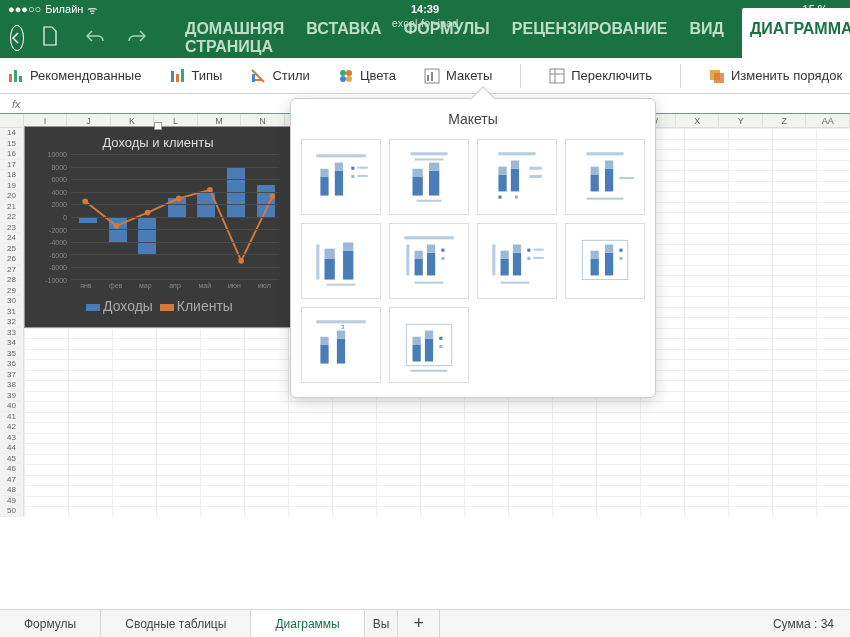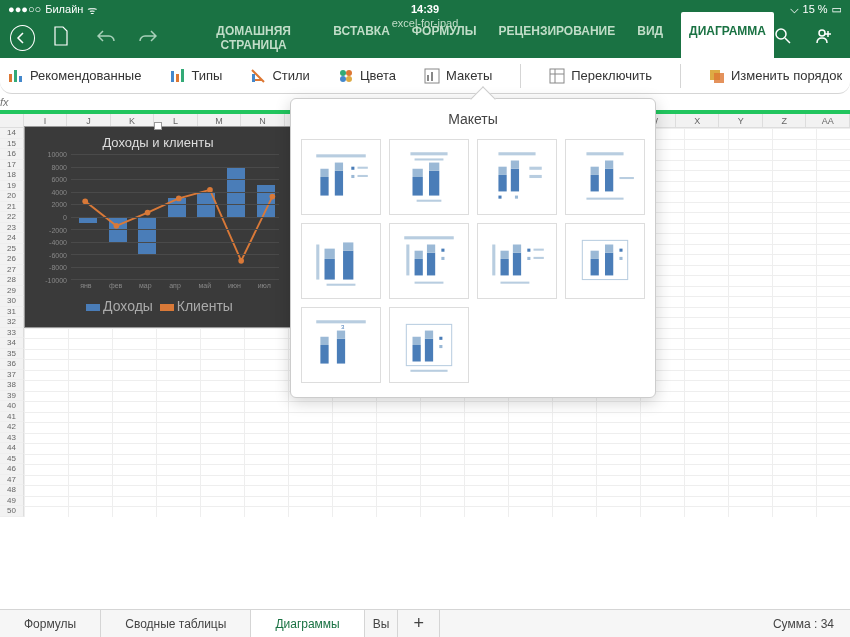--- a/index.html
+++ b/index.html
@@ -9,33 +9,33 @@
 .status-bar { height: 18px; background: #1a7243; display: flex; align-items: center; justify-content: space-between; padding: 0 8px; color: #fff; font-size: 11px; }
 .status-left, .status-right { display: flex; align-items: center; gap: 4px; }
 .status-center { position: absolute; left: 50%; transform: translateX(-50%); font-weight: 600; }
 
 
 .header { height: 40px; background: #1a7243; display: flex; align-items: center; position: relative; }
 .back-btn { width: 26px; height: 26px; border: 1.5px solid #fff; border-radius: 50%; margin-left: 10px; display: flex; align-items: center; justify-content: center; color: #fff; }
 .doc-icon { margin-left: 18px; color: #fff; }
 .undo-redo { display: flex; gap: 24px; margin-left: 28px; color: #a8d1ba; }
 .tabs-main { display: flex; margin-left: 35px; gap: 14px; }
-.tabs-main .tab { color: #c1ddc8; font-size: 12px; font-weight: 700; padding: 12px 4px; text-align: center; }
+.tabs-main .tab { color: #c1ddc8; font-size: 16px; font-weight: 700; padding: 12px 4px; }
 .tabs-main .tab.active { color: #fff; background: #fff; color: #1a7243; padding: 12px 8px 8px; border-radius: 2px 2px 0 0; margin-bottom: -1px; }
 .doc-title { position: absolute; left: 50%; transform: translateX(-50%); top: -1px; color: #c1ddc8; font-size: 11px; }
 .header-right { margin-left: auto; display: flex; gap: 22px; padding-right: 18px; color: #fff; }
 
 
-.ribbon { height: 36px; background: #fff; border-bottom: 1px solid #d5d5d5; display: flex; align-items: center; justify-content: center; gap: 28px; font-size: 13px; color: #333; border-radius: 12px; }
+.ribbon { height: 36px; background: #fff; border-bottom: 1px solid #d5d5d5; display: flex; align-items: center; justify-content: center; gap: 28px; font-size: 13px; color: #333; }
 .ribbon-item { display: flex; align-items: center; gap: 6px; }
 .ribbon-sep { width: 1px; height: 24px; background: #d5d5d5; }
 .mini-ic { width: 16px; height: 16px; display: inline-block; }
 
 
-.fx-bar { height: 20px; border-bottom: 4px solid #22c55e; display: flex; align-items: center; font-size: 11px; color: #777; font-style: italic; }
+.fx-bar { height: 20px; border-bottom: 1px solid #22c55e; display: flex; align-items: center; padding-left: 12px; font-size: 11px; color: #777; font-style: italic; }
 
 
 .grid-area { position: relative; height: 505px; background: #fff; }
 .col-headers { display: flex; height: 14px; }
 .rownum-col { width: 24px; background: #f2f2f2; border-right: 1px solid #ddd; border-bottom: 1px solid #ddd; }
 .col-h { width: 44px; text-align: center; font-size: 9px; color: #666; background: #f2f2f2; border-right: 1px solid #ddd; border-bottom: 1px solid #ddd; line-height: 14px; }
 .rows { display: flex; }
 .rownums { width: 24px; }
 .rownums div { height: 10.5px; font-size: 8px; color: #666; text-align: center; background: #f2f2f2; border-right: 1px solid #ddd; border-bottom: 1px solid #eee; line-height: 10.5px; }
 .cells { flex: 1; position: relative; }

